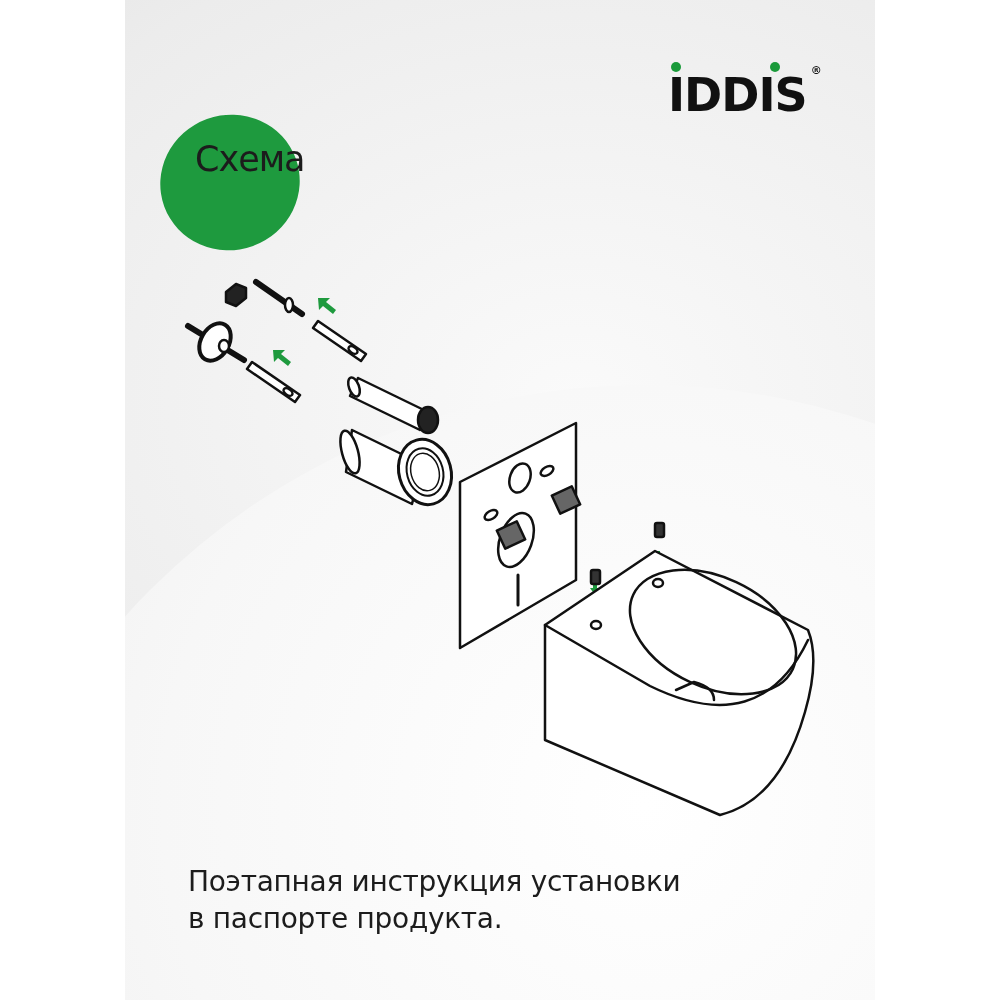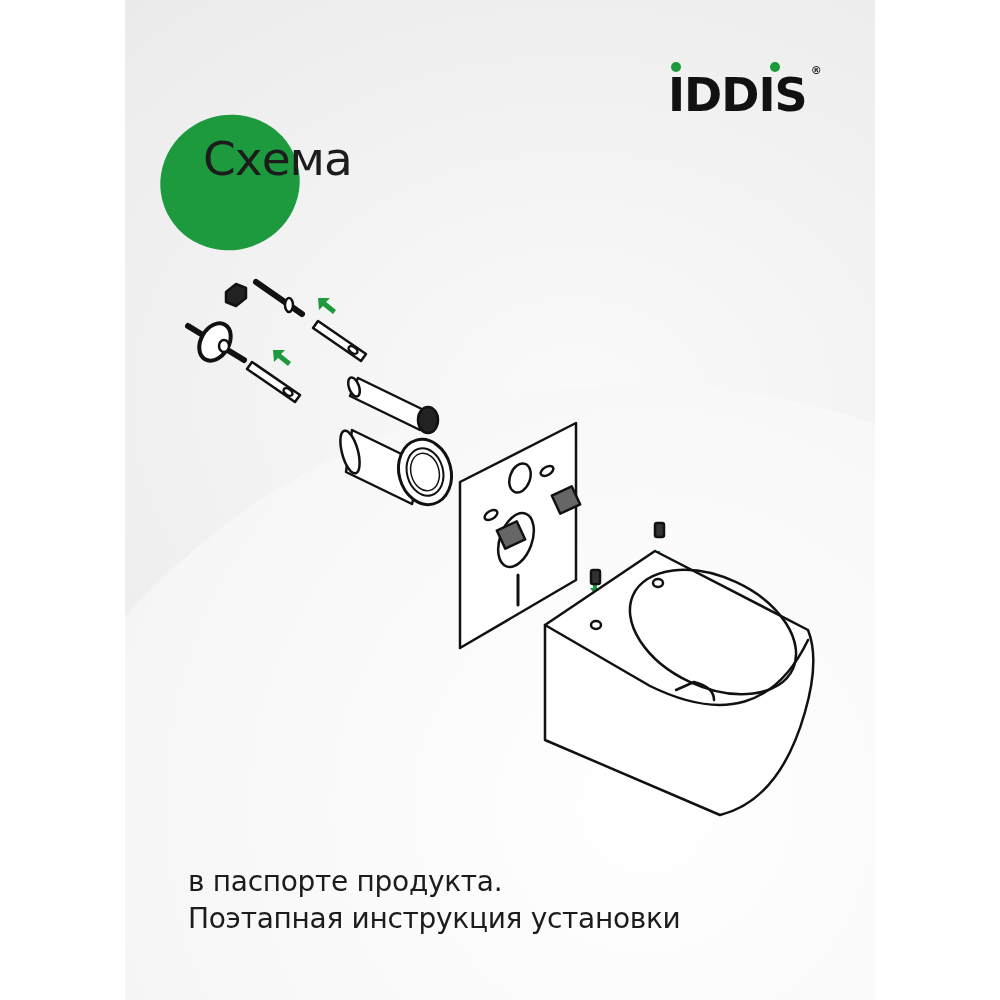--- a/index.html
+++ b/index.html
@@ -5,21 +5,21 @@
   html, body { margin:0; padding:0; }
   body { width:1000px; height:1000px; background:#ffffff; position:relative; overflow:hidden; font-family:"Liberation Sans", sans-serif; }
   .page { position:absolute; left:125px; top:0; width:750px; height:1000px; overflow:hidden;
     background: radial-gradient(ellipse 900px 700px at 60% 40%, #fafafa 0%, #ececec 70%, #e2e2e2 100%); }
   .page .arc { position:absolute; left:-180px; top:385px; width:1400px; height:1400px; border-radius:50%;
     background: radial-gradient(circle at 50% 30%, #ffffff 0%, #f7f7f7 40%, #eeeeee 70%); }
   .logo { position:absolute; left:543px; top:68px; font-family:"DejaVu Sans", sans-serif; font-weight:bold; font-size:46px; color:#111; letter-spacing:-1px; }
   .logo .reg { position:absolute; right:-14px; top:-4px; font-size:11px; font-weight:bold; }
   .logo .dot { position:absolute; width:10px; height:10px; border-radius:50%; background:#1a9a3a; top:-6px; }
   .blob { position:absolute; left:35px; top:115px; width:140px; height:135px; border-radius:50%; background:#1e9a3e; transform:rotate(-20deg); }
-  .title { position:absolute; left:78px; top:128px; font-size:47px; line-height:62px; color:#1c1c1c; font-family:"DejaVu Sans", sans-serif; font-weight:normal; letter-spacing:-1px; }
+  .title { position:absolute; left:70px; top:128px; font-size:35px; line-height:62px; color:#1c1c1c; font-family:"DejaVu Sans", sans-serif; font-weight:normal; letter-spacing:-1px; }
   .caption { position:absolute; left:63px; top:863px; font-size:28px; line-height:37px; color:#1c1c1c; font-family:"DejaVu Sans", sans-serif; letter-spacing:-0.3px; }
   svg.diagram { position:absolute; left:0; top:0; }
 </style>
 </head>
 <body>
 
 <div class="page">
   <div class="arc"></div>
 
   <div class="logo">
@@ -91,16 +91,16 @@
       <path d="M545 625 L655 551 L808 630 Q820 660 805 712 Q780 800 720 815 L545 740 Z" fill="#fff"></path>
       <path d="M545 625 L650 686 Q760 740 808 640"></path>
       <ellipse cx="713" cy="632" rx="88" ry="55" transform="rotate(25 713 632)"></ellipse>
       <ellipse cx="596" cy="625" rx="5" ry="4"></ellipse>
       <ellipse cx="658" cy="583" rx="5" ry="4"></ellipse>
       <path d="M676 690 l18 -8 q20 5 20 18"></path>
     </g>
   </svg>
 
   <div class="caption">
+    <div>Поэтапная инструкция установки</div>
     <div>в паспорте продукта.</div>
-    <div>Поэтапная инструкция установки</div>
   </div>
 </div>
 
 </body></html>

